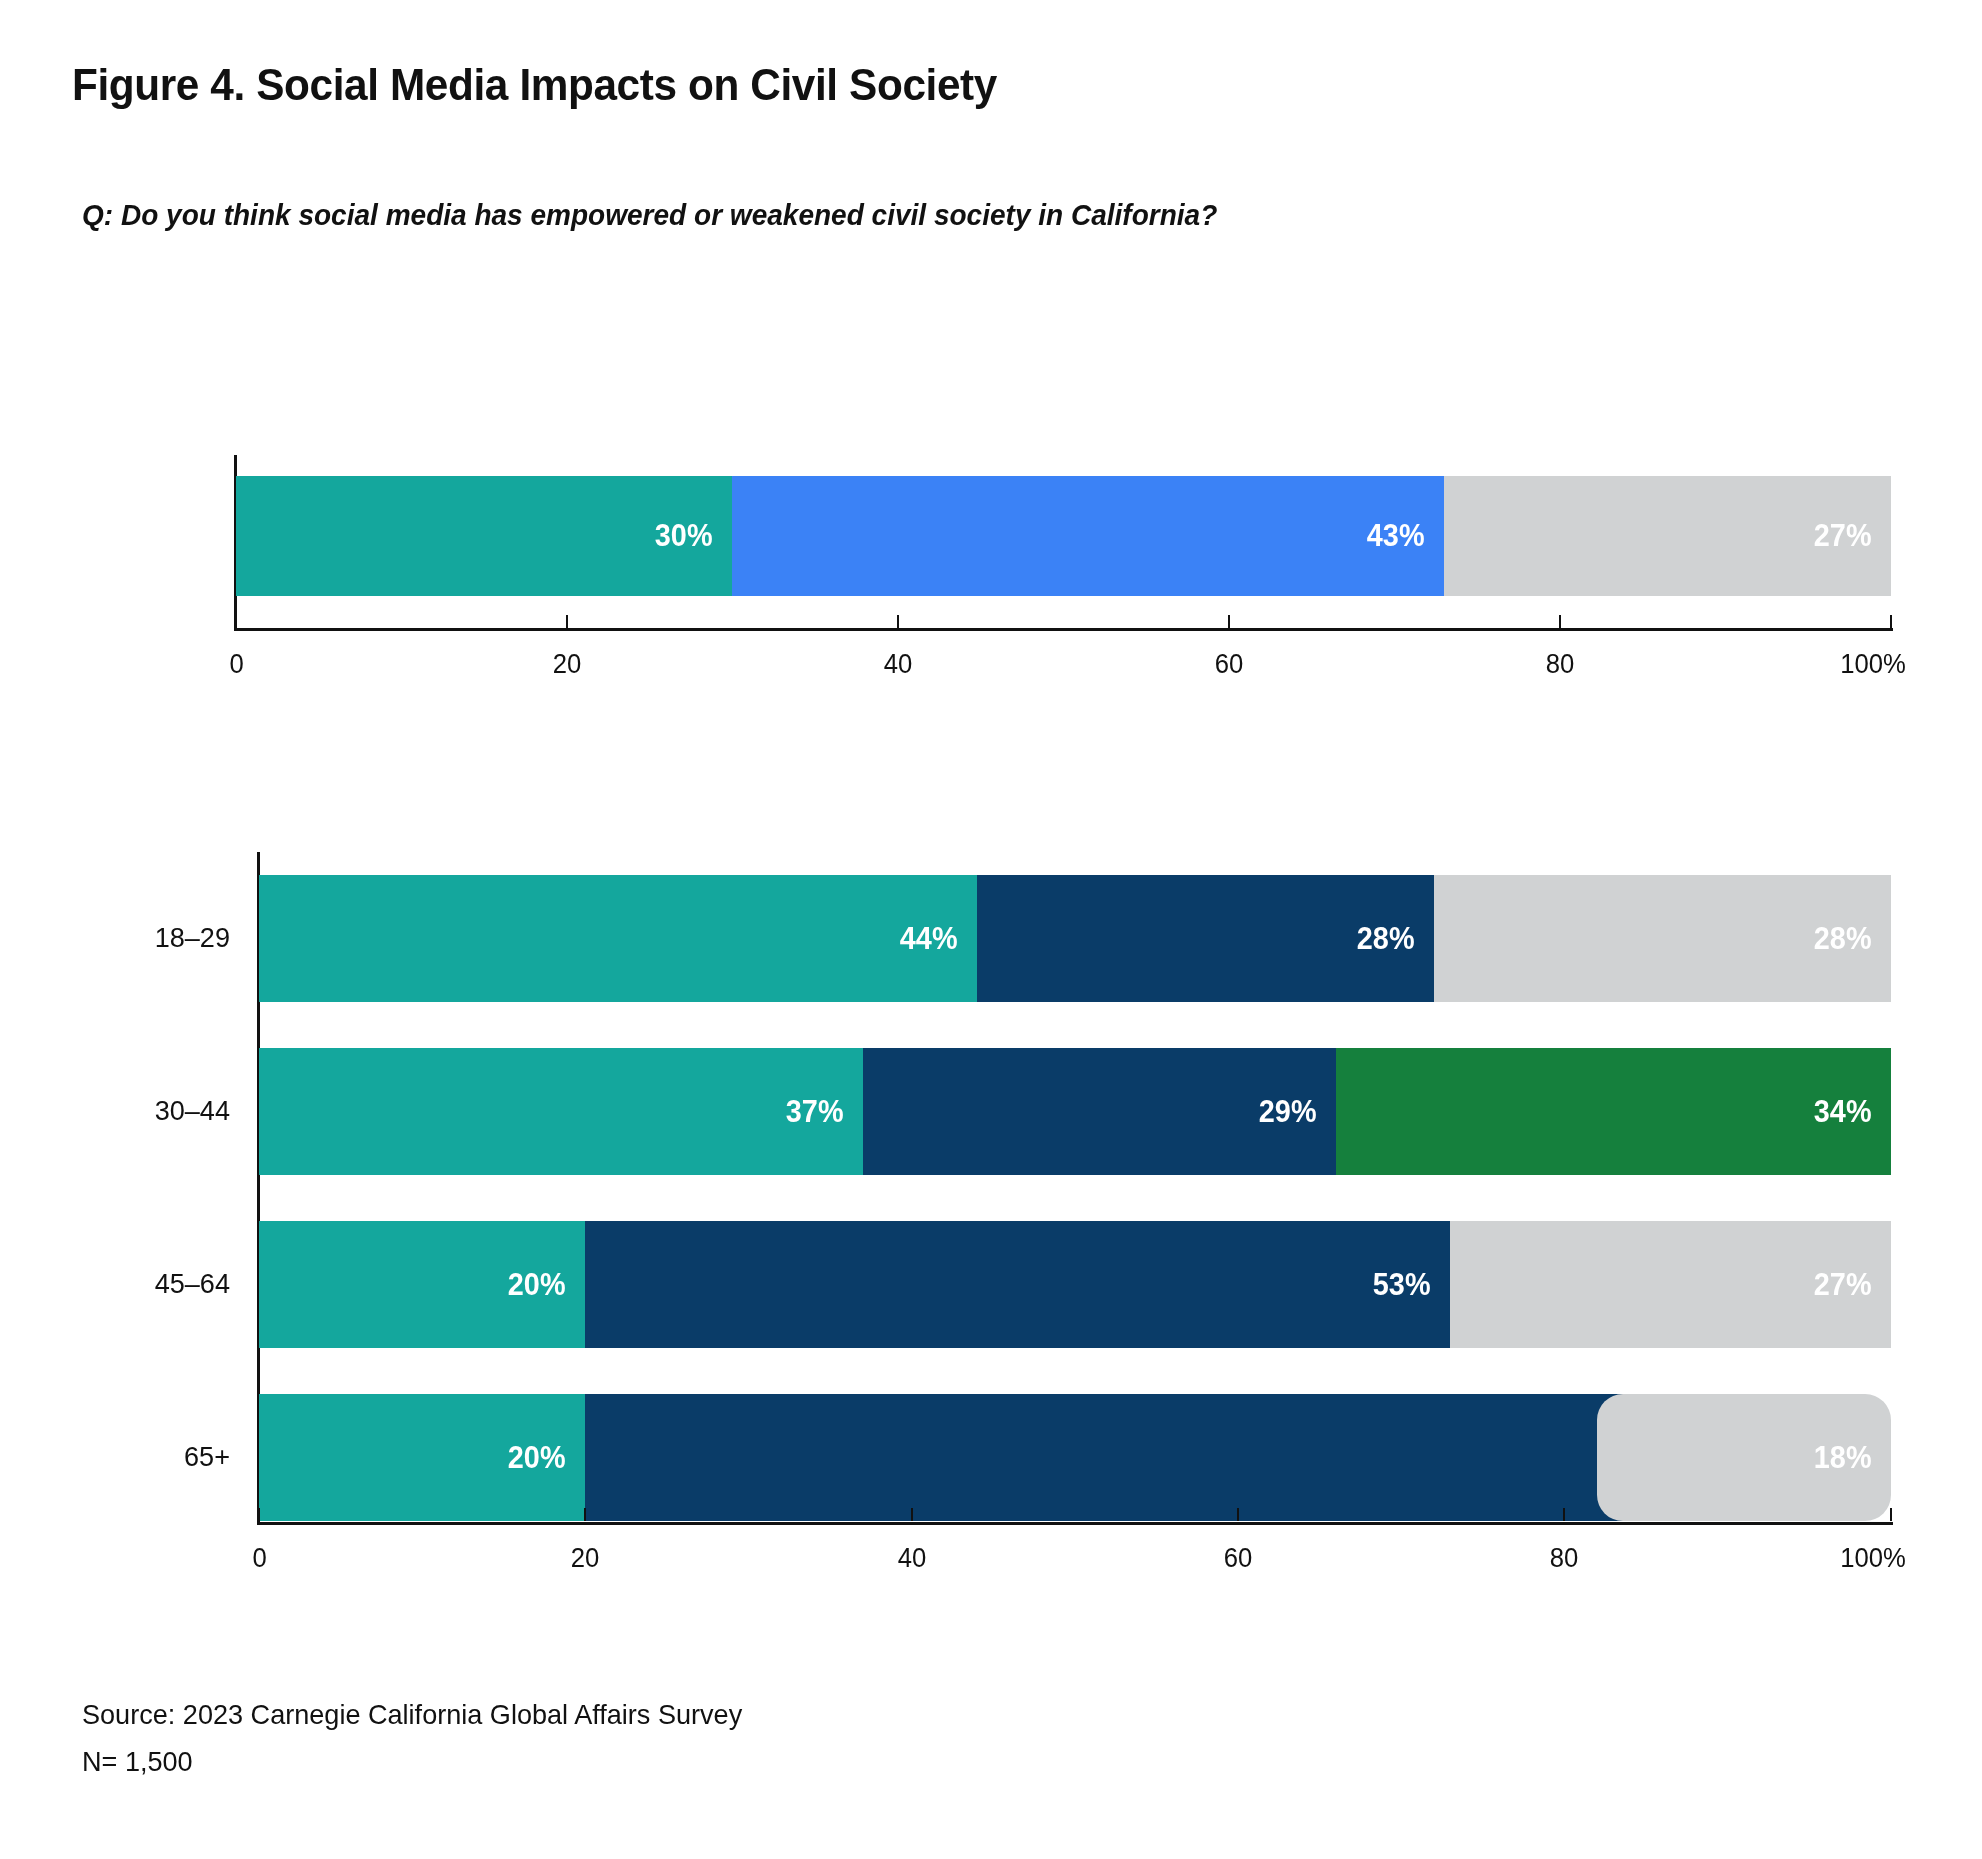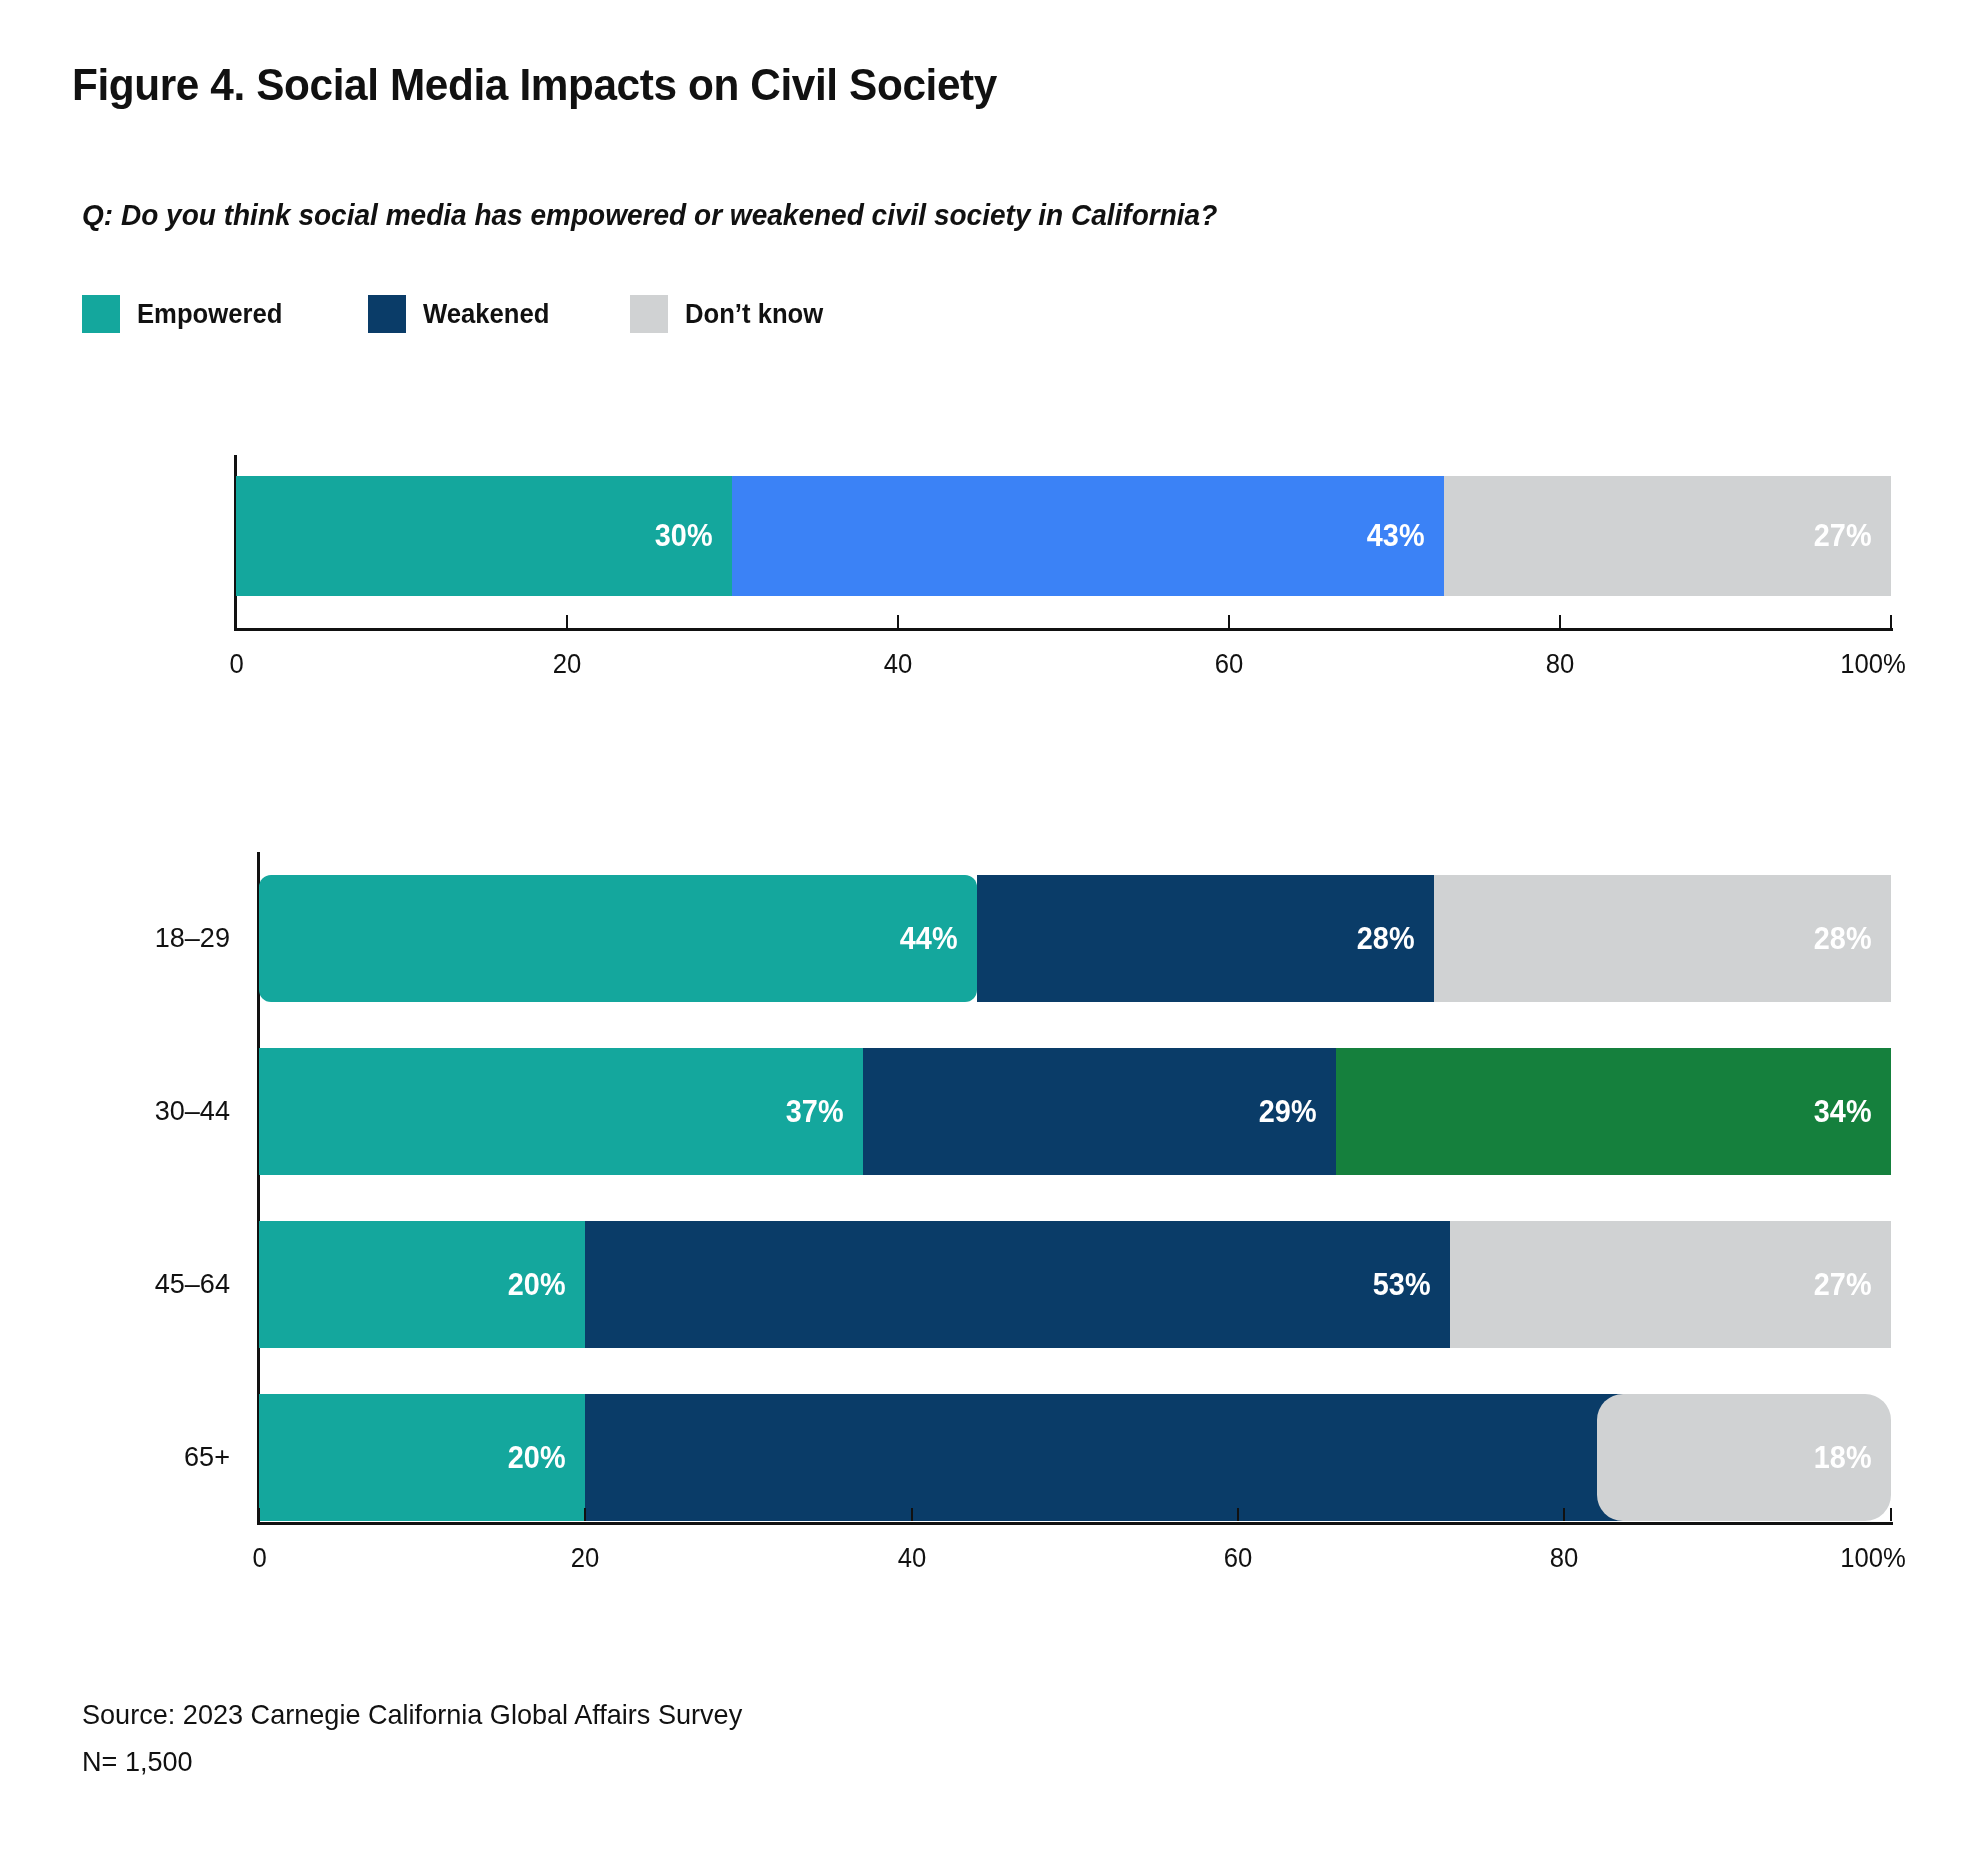--- a/index.html
+++ b/index.html
@@ -175,36 +175,20 @@
 </style>
 </head>
 <body>
 
 <div class="page">
 
   <div class="fig-title">Figure 4. Social Media Impacts on Civil Society</div>
 
   <div class="fig-question">Q: Do you think social media has empowered or weakened civil society in California?</div>
 
-  <div class="legend">
-    <div class="legend-item">
-      <span class="legend-swatch" style="background:#14A79D"></span>
-      <span class="legend-label">Empowered</span>
-    </div>
-    <div class="legend-gap-a"></div>
-    <div class="legend-item">
-      <span class="legend-swatch" style="background:#0A3C68"></span>
-      <span class="legend-label">Weakened</span>
-    </div>
-    <div class="legend-gap-b"></div>
-    <div class="legend-item">
-      <span class="legend-swatch" style="background:#D0D2D3"></span>
-      <span class="legend-label">Don’t know</span>
-    </div>
-  </div>
 
 
   <div class="chart" id="chart-0" style="left:0; top:476px; width:1982px; height:190px;padding-left:46px;">
       <div class="yaxis-line" style="left: 234px; top: -21px; height: 175px;"></div>
       <div class="bar-row" style="top: 0px; height: 120px; width: 1982px;">
         <div class="seg" style="left: 236px; width: 496px; background: rgb(20, 167, 157);">
           <span class="seg-label">30%</span>
         </div>
         <div class="seg" style="left: 732px; width: 712px; background: #3b82f6;">
           <span class="seg-label">43%</span>
@@ -225,21 +209,21 @@
       <div class="tick-mark" style="left: 1559px; top: 139px; height: 13.3px;"></div>
       <div class="tick-label" style="left: 1560px; top: 173px;">80</div>
       <div class="tick-mark" style="left: 1890px; top: 139px; height: 13.3px;"></div>
       <div class="tick-label" style="left: 1891px; top: 173px; transform: translateX(-76%) scaleX(0.95);">100%</div>
     </div>
 
 
   <div class="chart" id="chart-1" style="left:0; top:875px; width:1982px; height:723px;">
       <div class="yaxis-line" style="left: 257px; top: -23px; height: 671px;"></div>
       <div class="bar-row" style="top: 0px; height: 127px; width: 1982px;">
-        <div class="seg" style="left: 259px; width: 718px; background: rgb(20, 167, 157); border-radius: 12px;">
+        <div class="seg" style="left: 259px; width: 718px; background: rgb(20, 167, 157);">
           <span class="seg-label">44%</span>
         </div>
         <div class="seg" style="left: 977px; width: 457px; background: rgb(10, 60, 104);">
           <span class="seg-label">28%</span>
         </div>
         <div class="seg" style="left: 1434px; width: 457px; background: rgb(208, 210, 211);">
           <span class="seg-label">28%</span>
         </div>
       </div>
       <div class="cat-label" style="left: 19px; width: 211px; top: 46px;">18–29</div>

